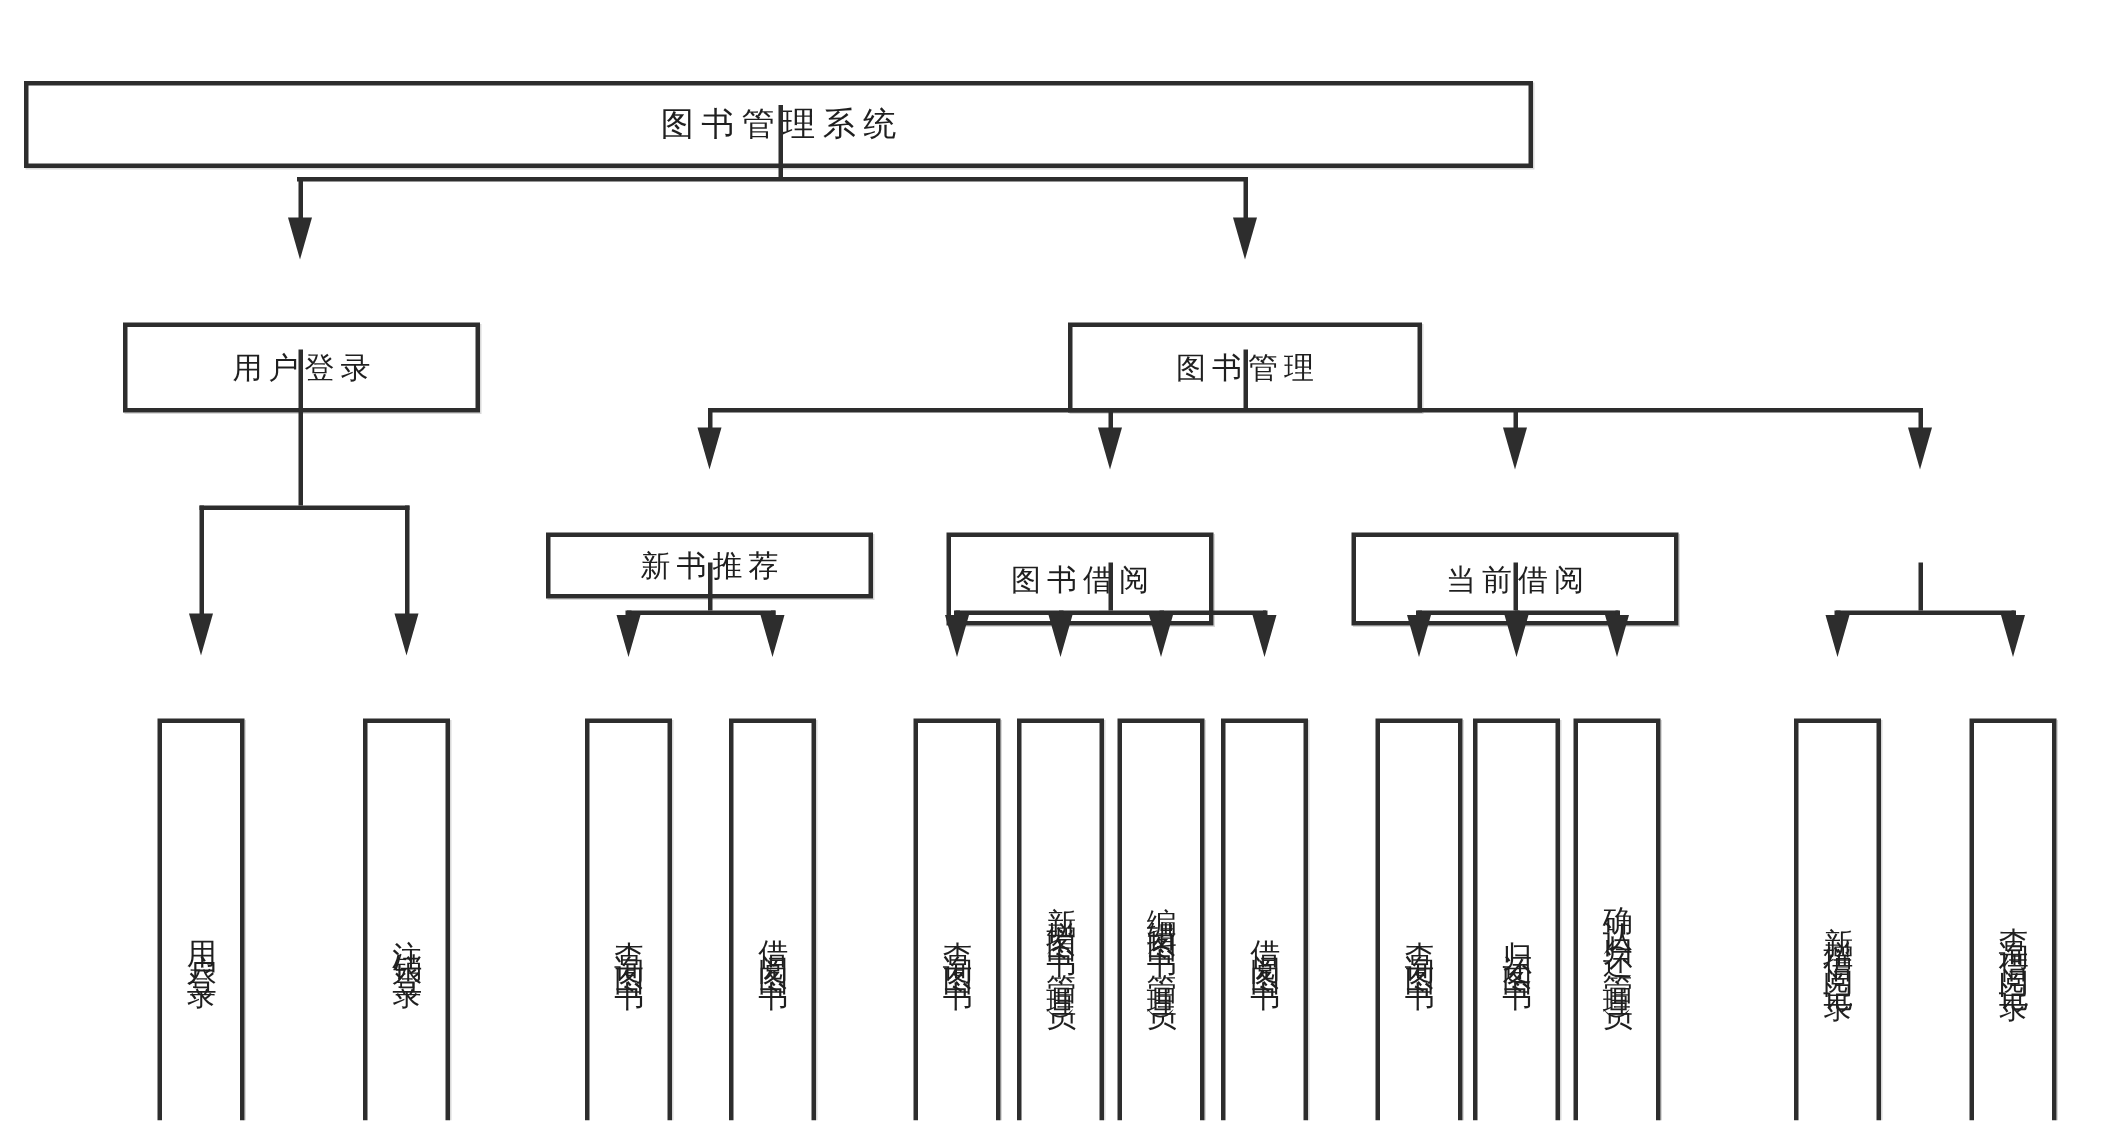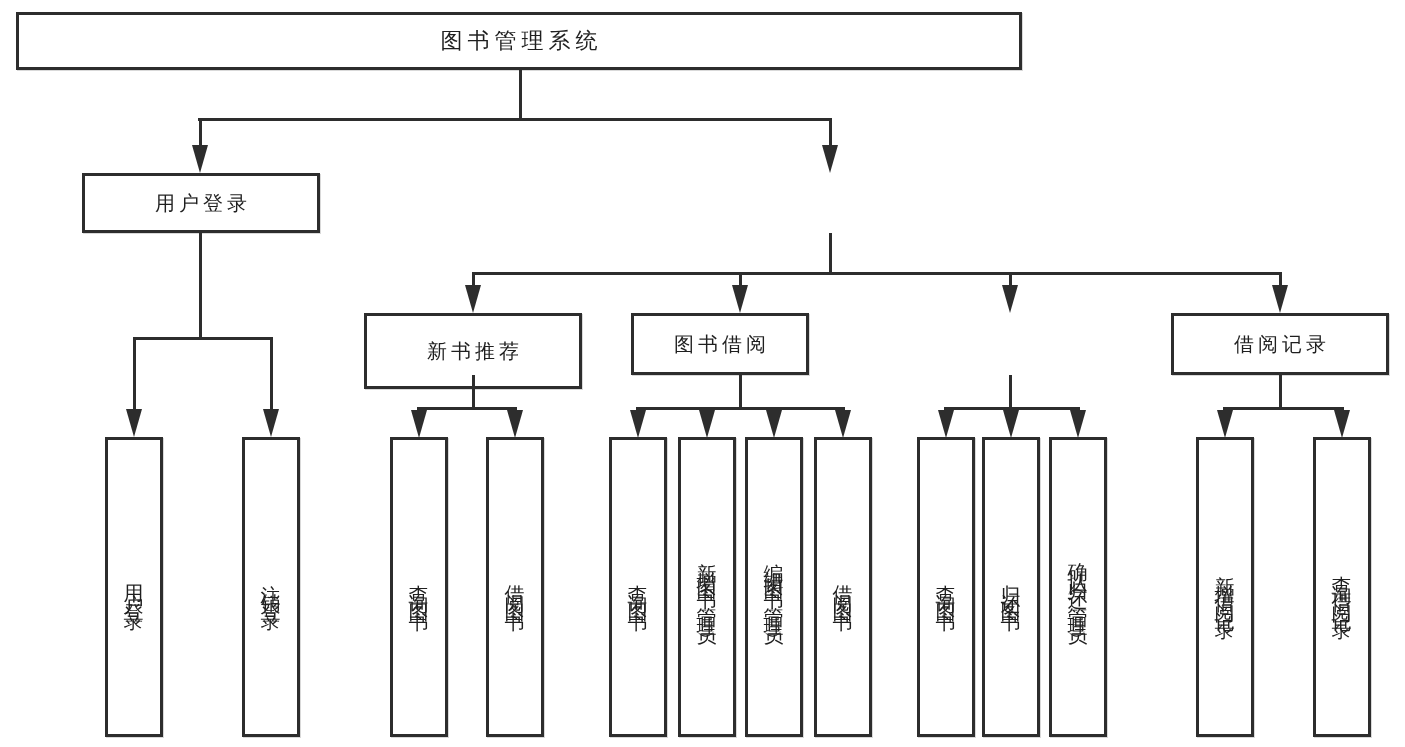--- a/index.html
+++ b/index.html
@@ -9,20 +9,21 @@
   .node{
     position:absolute;
     box-sizing:border-box;
     background:#ffffff;
     border:3px solid #2d2d2d;
     display:flex;
     align-items:center;
     justify-content:center;
     color:#1f1f1f;
     box-shadow:1px 1px 0 rgba(0,0,0,0.15);
+    margin-top:42px;
   }
   .h-node{font-size:20px;letter-spacing:4px;text-indent:4px;white-space:nowrap;}
   .root-node{font-size:22px;letter-spacing:5px;text-indent:5px;}
   .leaf{
     top:437px;width:58px;height:300px;
     writing-mode:vertical-rl;
     text-orientation:mixed;
     font-size:20px;
     letter-spacing:9px;
     line-height:1;
@@ -59,47 +60,50 @@
   <div class="v-line" style="left:519px;top:70px;height:48px;"></div>
   <div class="h-line" style="left:198px;top:118px;width:634px;"></div>
   <div class="v-line" style="left:199px;top:118px;height:32px;"></div>
   <div class="arrow" style="left:192px;top:145px;"></div>
   <div class="v-line" style="left:829px;top:118px;height:32px;"></div>
   <div class="arrow" style="left:822px;top:145px;"></div>
 
   <div class="node h-node" style="left:82px;top:173px;width:238px;height:60px;">
     <span>用户登录</span>
   </div>
+  <div class="node h-node" style="left:712px;top:173px;width:236px;height:60px;">
+    <span>图书管理</span>
+  </div>
 
   <div class="v-line" style="left:199px;top:233px;height:104px;"></div>
   <div class="h-line" style="left:133px;top:337px;width:140px;"></div>
   <div class="v-line" style="left:133px;top:337px;height:75px;"></div>
   <div class="arrow" style="left:126px;top:409px;"></div>
   <div class="v-line" style="left:270px;top:337px;height:75px;"></div>
   <div class="arrow" style="left:263px;top:409px;"></div>
 
   <div class="v-line" style="left:829px;top:233px;height:39px;"></div>
   <div class="h-line" style="left:472px;top:272px;width:810px;"></div>
   <div class="v-line" style="left:472px;top:272px;height:16px;"></div>
   <div class="arrow" style="left:465px;top:285px;"></div>
   <div class="v-line" style="left:739px;top:272px;height:16px;"></div>
   <div class="arrow" style="left:732px;top:285px;"></div>
   <div class="v-line" style="left:1009px;top:272px;height:16px;"></div>
   <div class="arrow" style="left:1002px;top:285px;"></div>
   <div class="v-line" style="left:1279px;top:272px;height:16px;"></div>
   <div class="arrow" style="left:1272px;top:285px;"></div>
 
-  <div class="node h-node" style="left:364px;top:313px;width:218px;height:76px;">
+  <div class="node h-node" style="left:364px;top:313px;width:218px;height:44px;">
     <span>新书推荐</span>
   </div>
   <div class="node h-node" style="left:631px;top:313px;width:178px;height:62px;">
     <span>图书借阅</span>
   </div>
-  <div class="node h-node" style="left:1171px;top:313px;width:218px;height:62px;">
-    <span>借阅记录</span>
+  <div class="node h-node" style="left:901px;top:313px;width:218px;height:62px;">
+    <span>当前借阅</span>
   </div>
 
   <div class="v-line" style="left:472px;top:375px;height:32px;"></div>
   <div class="h-line" style="left:417px;top:407px;width:100px;"></div>
   <div class="v-line" style="left:418px;top:407px;height:8px;"></div>
   <div class="arrow" style="left:411px;top:410px;"></div>
   <div class="v-line" style="left:514px;top:407px;height:8px;"></div>
   <div class="arrow" style="left:507px;top:410px;"></div>
 
   <div class="v-line" style="left:739px;top:375px;height:32px;"></div>

